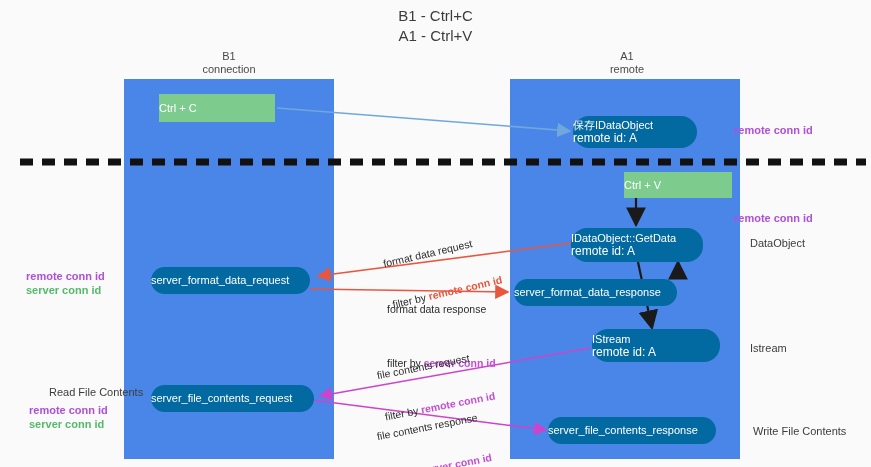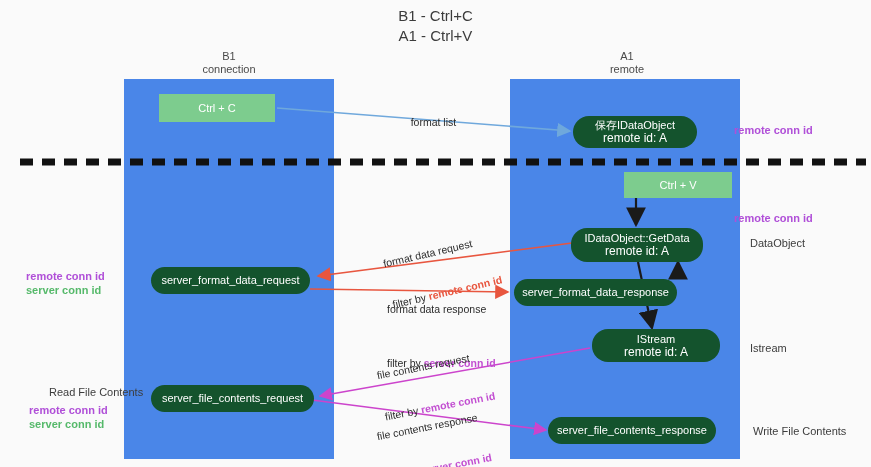--- a/index.html
+++ b/index.html
@@ -40,30 +40,30 @@
   .lane {
     position: absolute;
     background: #4a86e8;
   }
   
   .box {
     position: absolute;
     box-sizing: border-box;
     display: flex;
     flex-direction: column;
-    align-items: center;
+    align-items: flex-start;
     justify-content: center;
     text-align: center;
     color: #ffffff;
     font-size: 11px;
     line-height: 13px;
     white-space: pre;
   }
   .box.green { background: #7dcc8e; }
-  .box.orange { background: #14532d; border-radius: 16px; }
+  .box.orange { background: #0369a1; border-radius: 16px; }
   .box .l2 { font-size: 12px; }
 
   
   .ann {
     position: absolute;
     font-size: 11px;
     line-height: 14px;
     white-space: pre;
   }
   .ann.purple { color: #b04fd8; font-weight: bold; }
@@ -182,23 +182,20 @@
   </div>
 
   <div class="box orange" style="left:548px; top:417px; width:168px; height:27px;">
     <span>server_file_contents_response</span>
   </div>
 
   <div class="box orange" style="left:151px; top:385px; width:163px; height:27px;">
     <span>server_file_contents_request</span>
   </div>
 
-  <div class="edge-label" style="left:399px; top:101px;">
-    <span>format list</span>
-  </div>
 
   <div class="edge-label rot-up" style="left:388px; top:228px;">
     <div>format data request</div>
     <div><span>filter by </span><span class="hl-red">remote conn id</span></div>
   </div>
 
   <div class="edge-label" style="left:387px; top:274px;">
     <div>format data response</div>
     <div style="margin-top:12px;"><span>filter by </span><span class="hl-purple">server conn id</span></div>
   </div>

